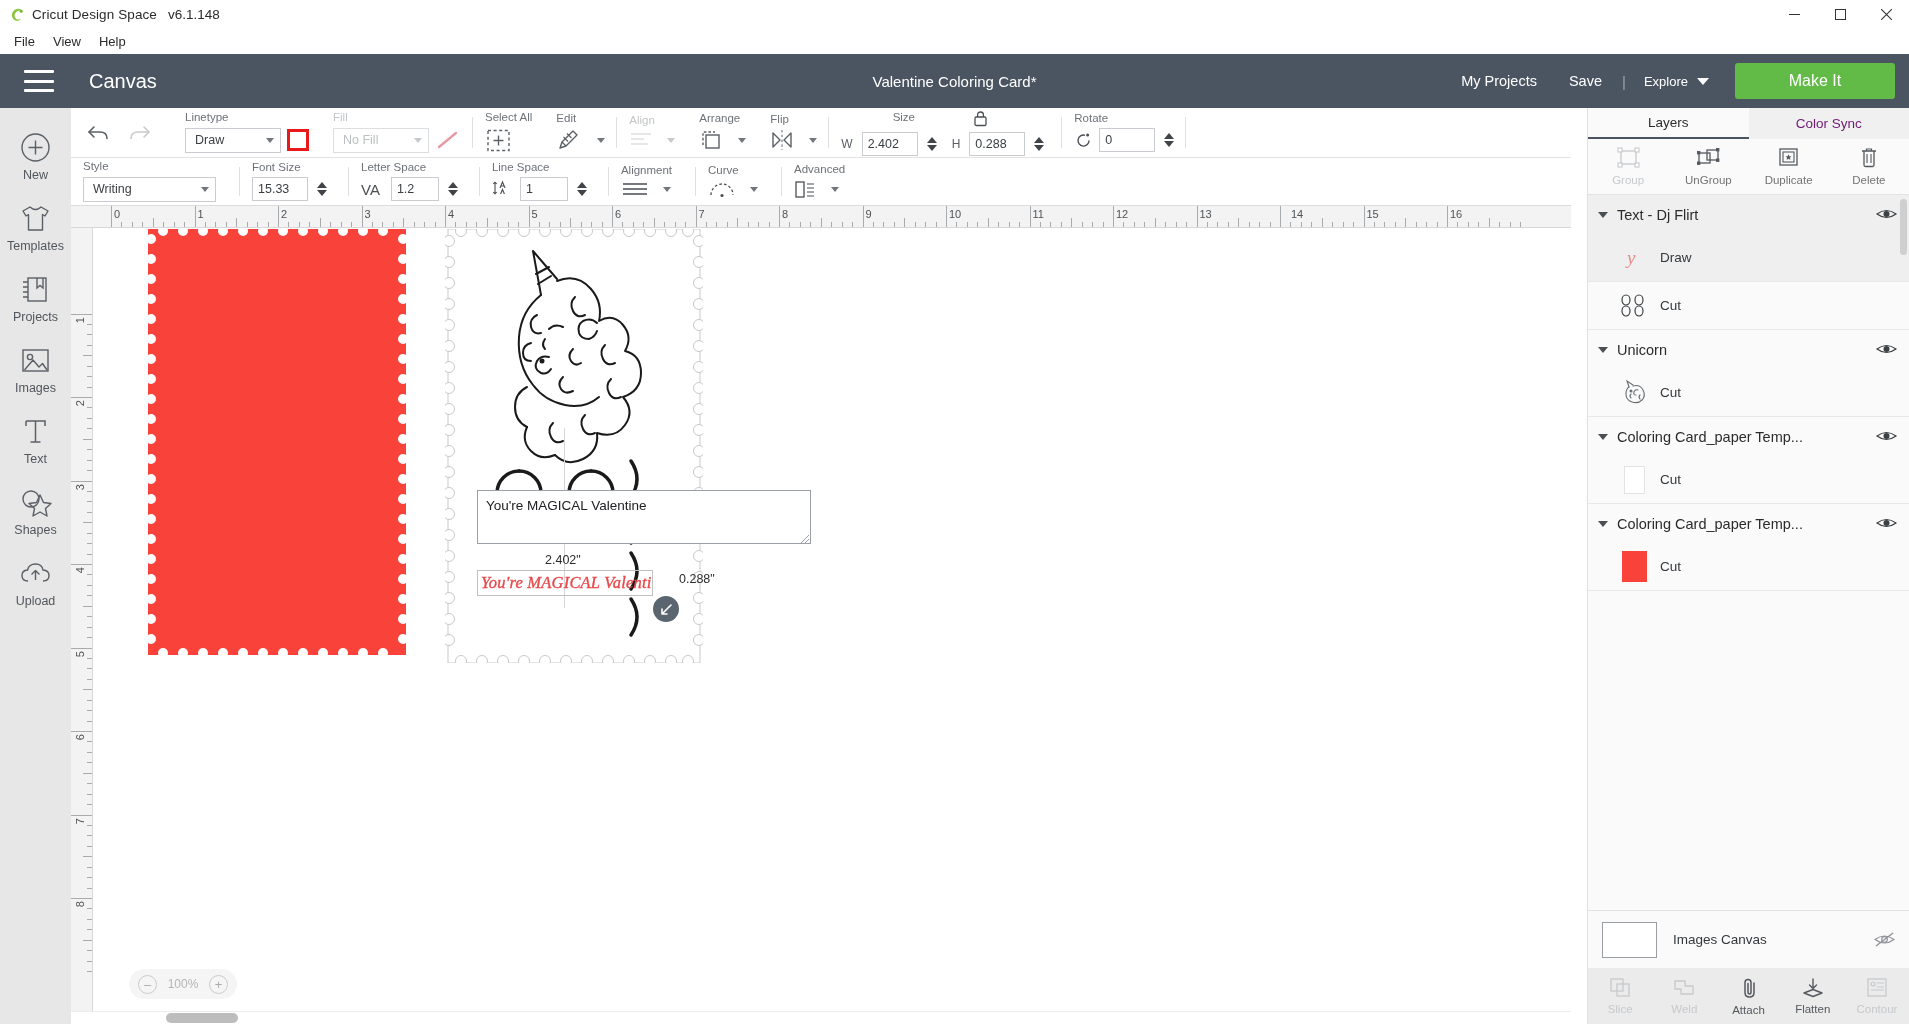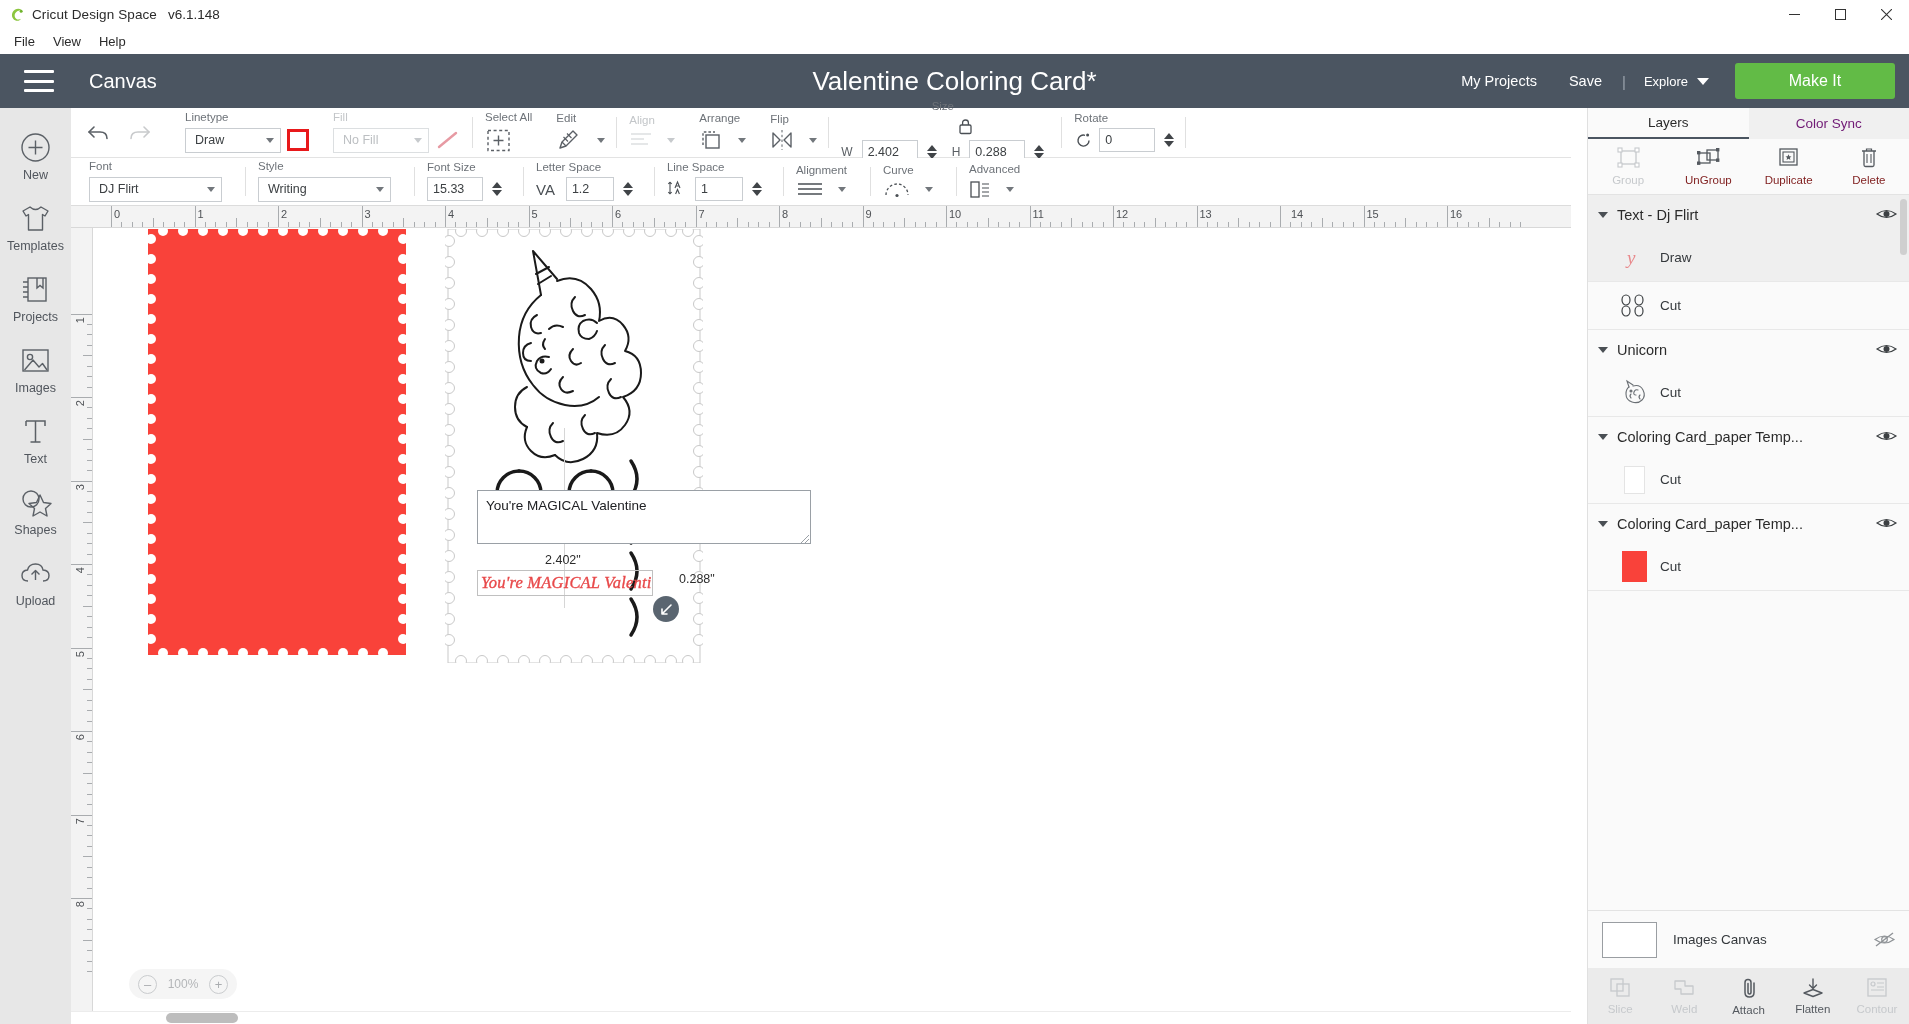--- a/index.html
+++ b/index.html
@@ -36,21 +36,21 @@
   
   .header {
     height: 54px; background: #4b5561; display: flex; align-items: center;
     position: relative; color: #fff;
   }
   .hamburger { width: 30px; height: 22px; margin-left: 24px; display: flex;
     flex-direction: column; justify-content: space-between; cursor: pointer; }
   .hamburger span { display: block; height: 3px; background: #fff; border-radius: 1px; }
   .canvas-label { margin-left: 35px; font-size: 20px; color: #fff; font-weight: normal; }
   .project-title {
-    position: absolute; left: 0; right: 0; text-align: center; font-size: 26px;
+    position: absolute; left: 0; right: 0; text-align: center; font-size: 15px;
     color: #fff; pointer-events: none;
   }
   .header-right {
     margin-left: auto; display: flex; align-items: center; gap: 0; padding-right: 14px;
     position: relative; z-index: 2;
   }
   .hdr-link { font-size: 14.5px; color: #fff; padding: 0 16px; cursor: pointer; }
   .hdr-divider { color: #9aa3ac; font-size: 15px; padding: 0 4px; }
   .explore-wrap { display: flex; align-items: center; gap: 9px; padding: 0 16px 0 14px; cursor: pointer; }
   .chev-down {
@@ -216,21 +216,21 @@
   .rtab {
     flex: 1; display: flex; align-items: center; justify-content: center; font-size: 13.5px;
     color: #701a75; cursor: pointer; background: #f0f0f0;
   }
   .rtab.active { background: #fafafa; color: #2b2b2b; border-bottom: 2px solid #4b5561; }
   .ractions {
     display: flex; height: 56px; border-bottom: 1px solid #e3e3e3; background: #fafafa;
   }
   .raction {
     flex: 1; display: flex; flex-direction: column; align-items: center; justify-content: center;
-    gap: 3px; cursor: pointer; color: #7f1d1d;
+    gap: 3px; cursor: pointer; color: #737373;
   }
   .raction.disabled { color: #c6c9cc; cursor: default; }
   .raction-lbl { font-size: 11.5px; }
 
   .layers-list { flex: 1 1 auto; overflow-y: auto; position: relative; background: #fafafa; }
   .layer-group { border-bottom: 1px solid #e8e8e8; }
   .layer-group.selected { background: #efefef; }
   .layer-head { display: flex; align-items: center; height: 39px; padding: 0 12px 0 10px; cursor: pointer; }
   .tri {
     width: 0; height: 0; border-left: 5px solid transparent; border-right: 5px solid transparent;
@@ -494,21 +494,21 @@
                 <path d="M3 4 L10 11 L3 18 Z" fill="none" stroke="#5b6066" stroke-width="1.4" stroke-linejoin="round"></path>
                 <path d="M21 4 L14 11 L21 18 Z" fill="none" stroke="#5b6066" stroke-width="1.4" stroke-linejoin="round"></path>
                 <path d="M12 1 V21" stroke="#5b6066" stroke-width="1" stroke-dasharray="2.4 2.4"></path>
               </svg>
           </span>
           <span class="caret"></span>
         </div>
       </div>
 
       <div class="tgroup sep" style="padding-right:18px;">
-        <div class="trow" style="justify-content:space-between;flex-direction:column;">
+        <div class="trow" style="justify-content:center;">
           <span class="tlabel" style="margin-bottom:0;">Size</span>
           <span class="lock-wrap" style="margin-left:46px;">
             <svg width="15" height="17" viewBox="0 0 15 17">
                 <rect x="2" y="7" width="11" height="8.5" rx="1.3" fill="none" stroke="#4a4f54" stroke-width="1.3"></rect>
                 <path d="M4.6 7 V4.8 Q4.6 2 7.5 2 Q10.4 2 10.4 4.8 V7" fill="none" stroke="#4a4f54" stroke-width="1.3"></path>
               </svg>
           </span>
         </div>
         <div class="trow" style="margin-top:5px;">
           <span class="axis-lbl">W</span>
@@ -539,27 +539,20 @@
           <span class="stepper">
               <span class="up"></span>
               <span class="dn"></span>
             </span>
         </div>
       </div>
 
     </div>
 
     <div class="toolbar-row r2">
-      <div class="tgroup sep" style="padding-left:18px;padding-right:24px;">
-        <div class="tlabel">Font</div>
-        <div class="select-box wide">
-          <span>DJ Flirt</span>
-          <span class="caret"></span>
-        </div>
-      </div>
 
       <div class="tgroup sep" style="padding-right:24px;">
         <div class="tlabel">Style</div>
         <div class="select-box wide">
           <span>Writing</span>
           <span class="caret"></span>
         </div>
       </div>
 
       <div class="tgroup sep" style="padding-right:22px;">

